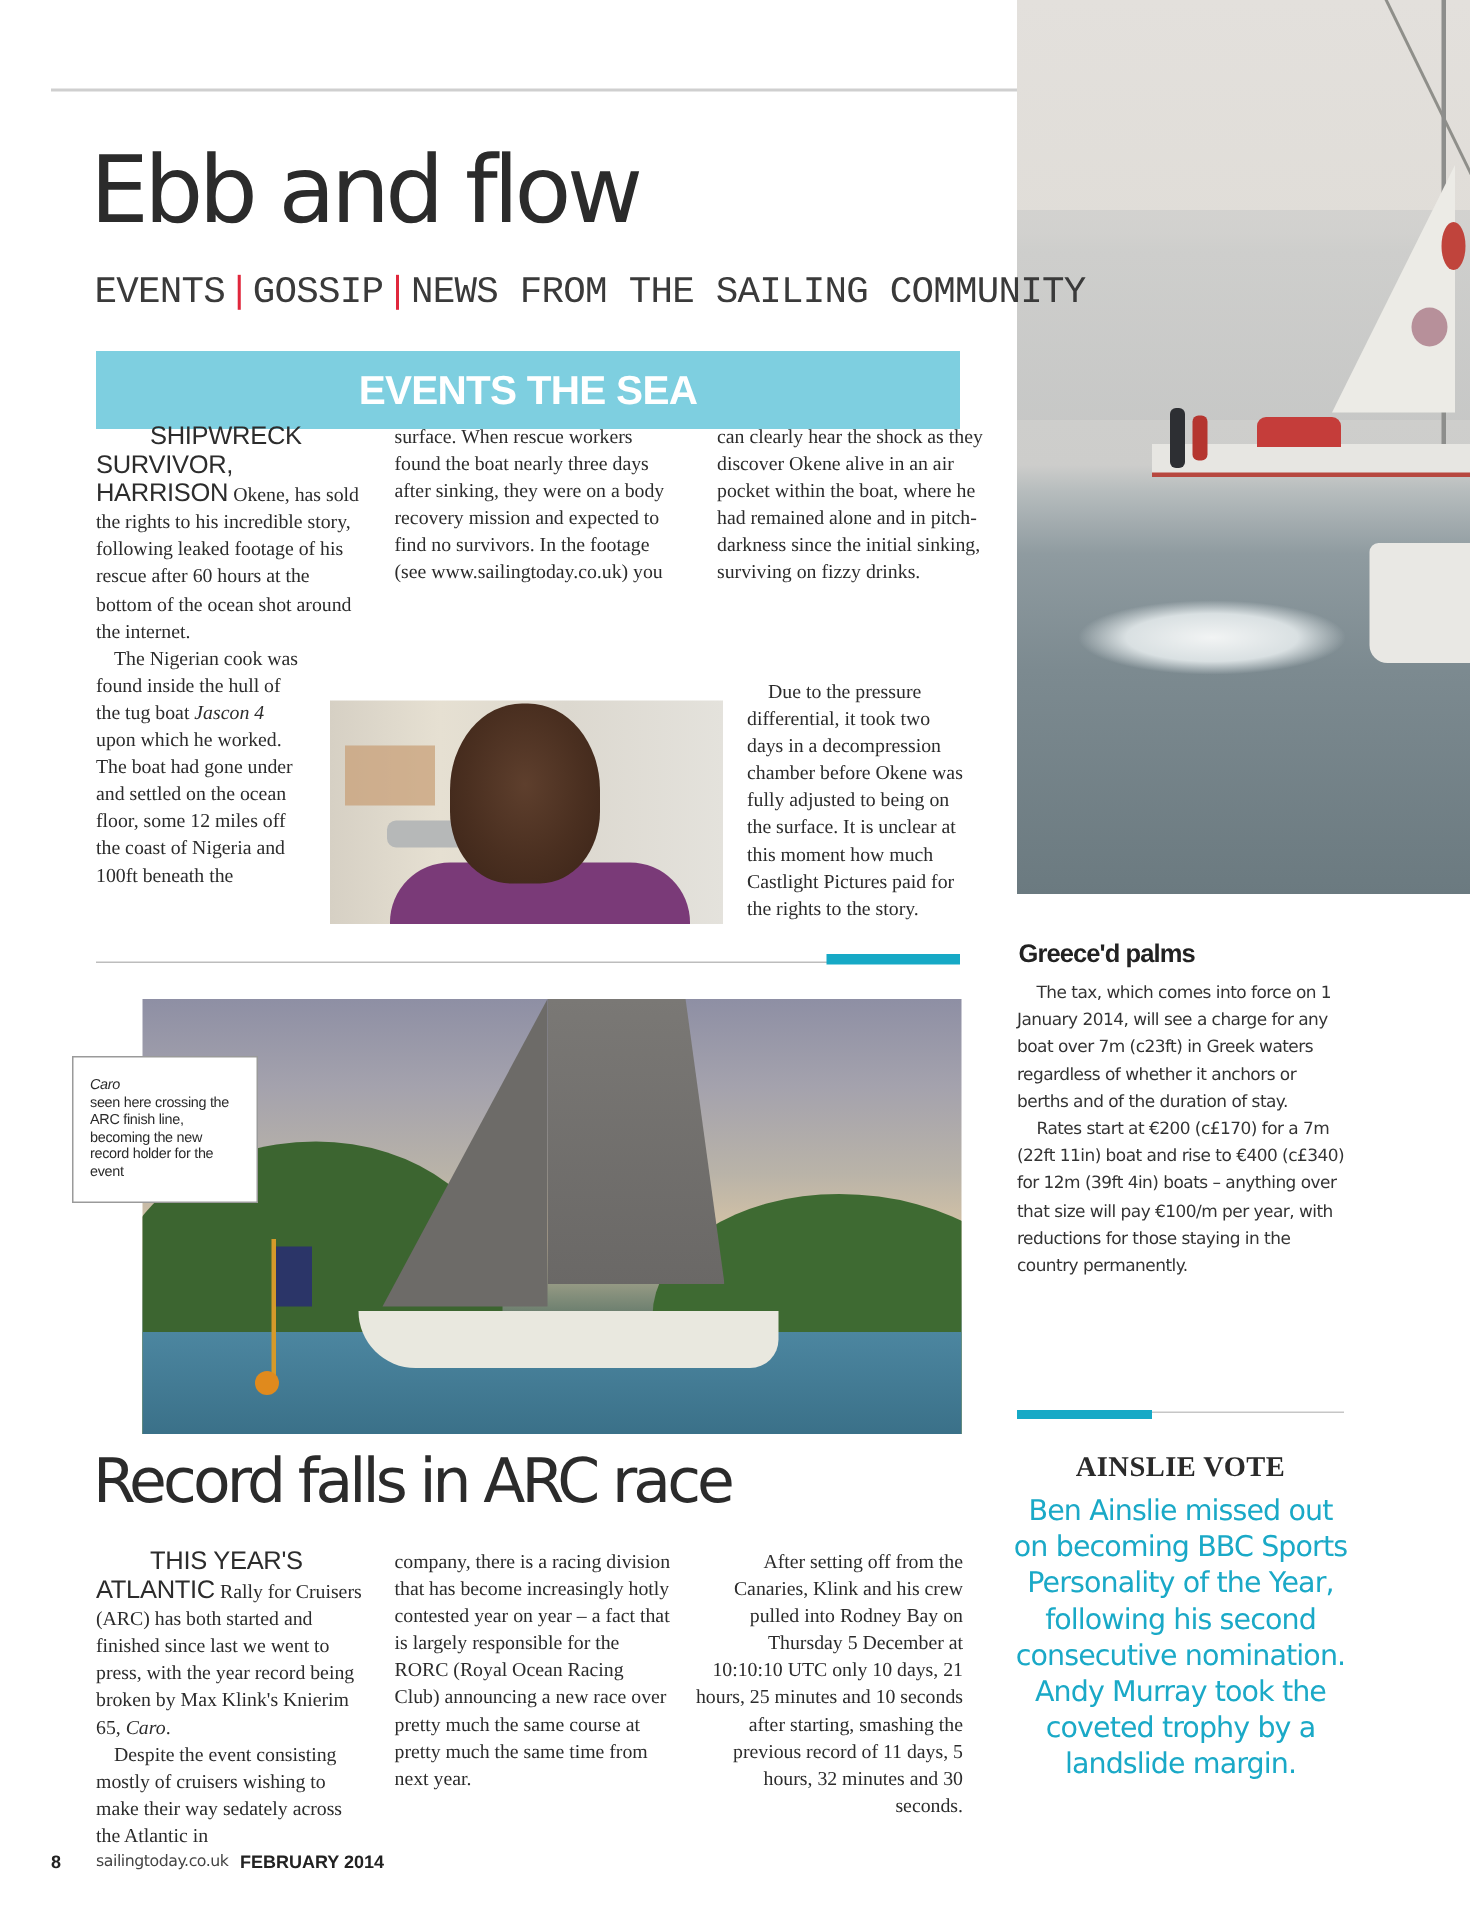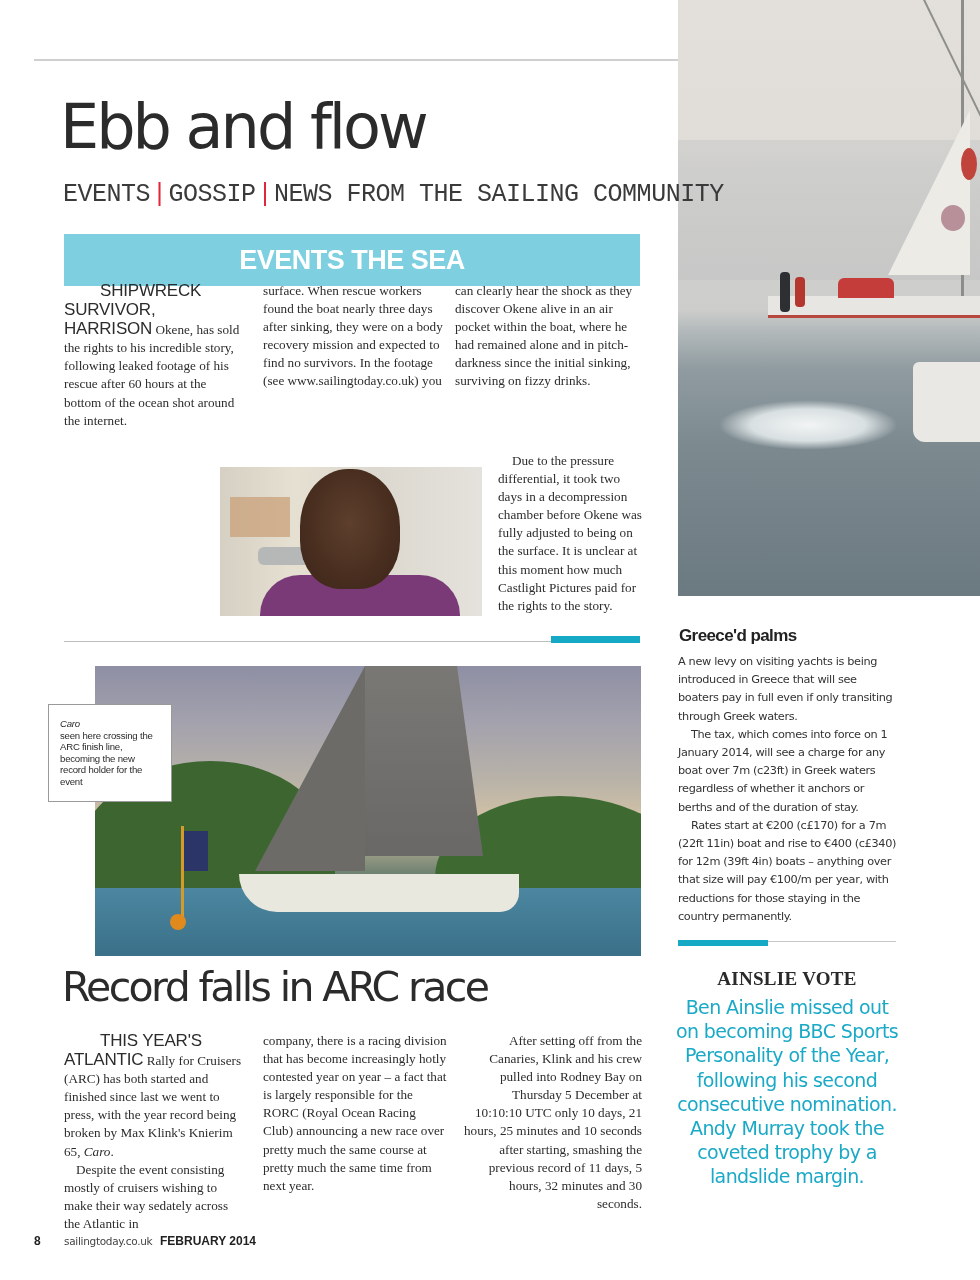--- a/index.html
+++ b/index.html
@@ -37,21 +37,21 @@
   .banner { left: 64px; top: 234px; width: 576px; height: 52px; background: #7ecfe0; display: flex; align-items: center; justify-content: center; }
   .banner span { font-family: "Liberation Sans", sans-serif; font-weight: bold; color: #ffffff; font-size: 27px; letter-spacing: -0.5px; }
 
   
   .col { font-size: 13.2px; line-height: 18.1px; color: #2c2c2c; }
   .col p { text-indent: 0; }
   .col p.ind { text-indent: 12px; }
   .lead { font-family: "Liberation Sans", sans-serif; font-weight: normal; font-size: 17px; letter-spacing: -0.2px; margin-left: 36px; }
   .col1 { left: 64px; top: 282px; width: 182px; }
   .col2 { left: 263px; top: 282px; width: 185px; }
-  .col3 { left: 455px; top: 282px; width: 180px; }
+  .col3 { left: 478px; top: 282px; width: 180px; }
   .col3b { left: 498px; top: 436px; width: 146px; }
   .col3b p { text-indent: 14px; margin-top: 16px; }
 
   .portrait { left: 220px; top: 467px; width: 262px; height: 149px; overflow: hidden;
     background: linear-gradient(90deg, #d6d0c4 0%, #e6e0d2 28%, #dcd8cf 60%, #e4e2dc 100%); }
   .portrait .bld { left: 10px; top: 30px; width: 60px; height: 40px; background: #c89c73; opacity: .7; }
   .portrait .car { left: 38px; top: 80px; width: 55px; height: 18px; background: #b6b8b8; border-radius: 6px; }
   .portrait .head { left: 80px; top: 2px; width: 100px; height: 120px; background: radial-gradient(ellipse at 50% 45%, #5e3f2d 0%, #4a2f20 55%, #3b2418 100%); border-radius: 48% 48% 40% 40%; }
   .portrait .shirt { left: 40px; top: 108px; width: 200px; height: 50px; background: #7a3a78; border-radius: 40px 40px 0 0; }
 
@@ -119,20 +119,21 @@
 <div class="abs subtitle">
   <span>EVENTS</span><span class="sep">|</span><span>GOSSIP</span><span class="sep">|</span><span>NEWS FROM THE SAILING COMMUNITY</span>
 </div>
 
 <div class="abs banner">
   <span>EVENTS THE SEA</span>
 </div>
 
 <div class="abs col col1">
   <p><span class="lead">SHIPWRECK SURVIVOR, HARRISON</span><span> Okene, has sold the rights to his incredible story, following leaked footage of his rescue after 60 hours at the bottom of the ocean shot around the internet.</span></p>
+  <p class="ind" style="width:140px"><span>The Nigerian cook was found inside the hull of the tug boat </span><em>Jascon 4</em><span> upon which he worked. The boat had gone under and settled on the ocean floor, some 12 miles off the coast of Nigeria and 100ft beneath the</span></p>
 </div>
 <div class="abs col col2">
   <p>surface. When rescue workers found the boat nearly three days after sinking, they were on a body recovery mission and expected to find no survivors. In the footage (see www.sailingtoday.co.uk) you</p>
 </div>
 <div class="abs col col3">
   <p>can clearly hear the shock as they discover Okene alive in an air pocket within the boat, where he had remained alone and in pitch-darkness since the initial sinking, surviving on fizzy drinks.</p>
 </div>
 <div class="abs col col3b">
   <p>Due to the pressure differential, it took two days in a decompression chamber before Okene was fully adjusted to being on the surface. It is unclear at this moment how much Castlight Pictures paid for the rights to the story.</p>
 </div>
@@ -158,21 +159,20 @@
   <div class="abs flag"></div>
   <div class="abs buoy"></div>
 </div>
 
 <div class="abs caption-box">
   <span><em>Caro</em><span> seen here crossing the ARC finish line, becoming the new record holder for the event</span></span>
 </div>
 
 <div class="abs greece-title">Greece'd palms</div>
 <div class="abs greece-body">
-  <p>A new levy on visiting yachts is being introduced in Greece that will see boaters pay in full even if only transiting through Greek waters.</p>
   <p class="ind">The tax, which comes into force on 1 January 2014, will see a charge for any boat over 7m (c23ft) in Greek waters regardless of whether it anchors or berths and of the duration of stay.</p>
   <p class="ind">Rates start at €200 (c£170) for a 7m (22ft 11in) boat and rise to €400 (c£340) for 12m (39ft 4in) boats – anything over that size will pay €100/m per year, with reductions for those staying in the country permanently.</p>
 </div>
 
 <div class="abs side-rule"></div>
 <div class="abs side-accent"></div>
 
 <div class="abs ainslie-head">AINSLIE VOTE</div>
 <div class="abs ainslie-body">Ben Ainslie missed out on becoming BBC Sports Personality of the Year, following his second consecutive nomination. Andy Murray took the coveted trophy by a landslide margin.</div>
 

